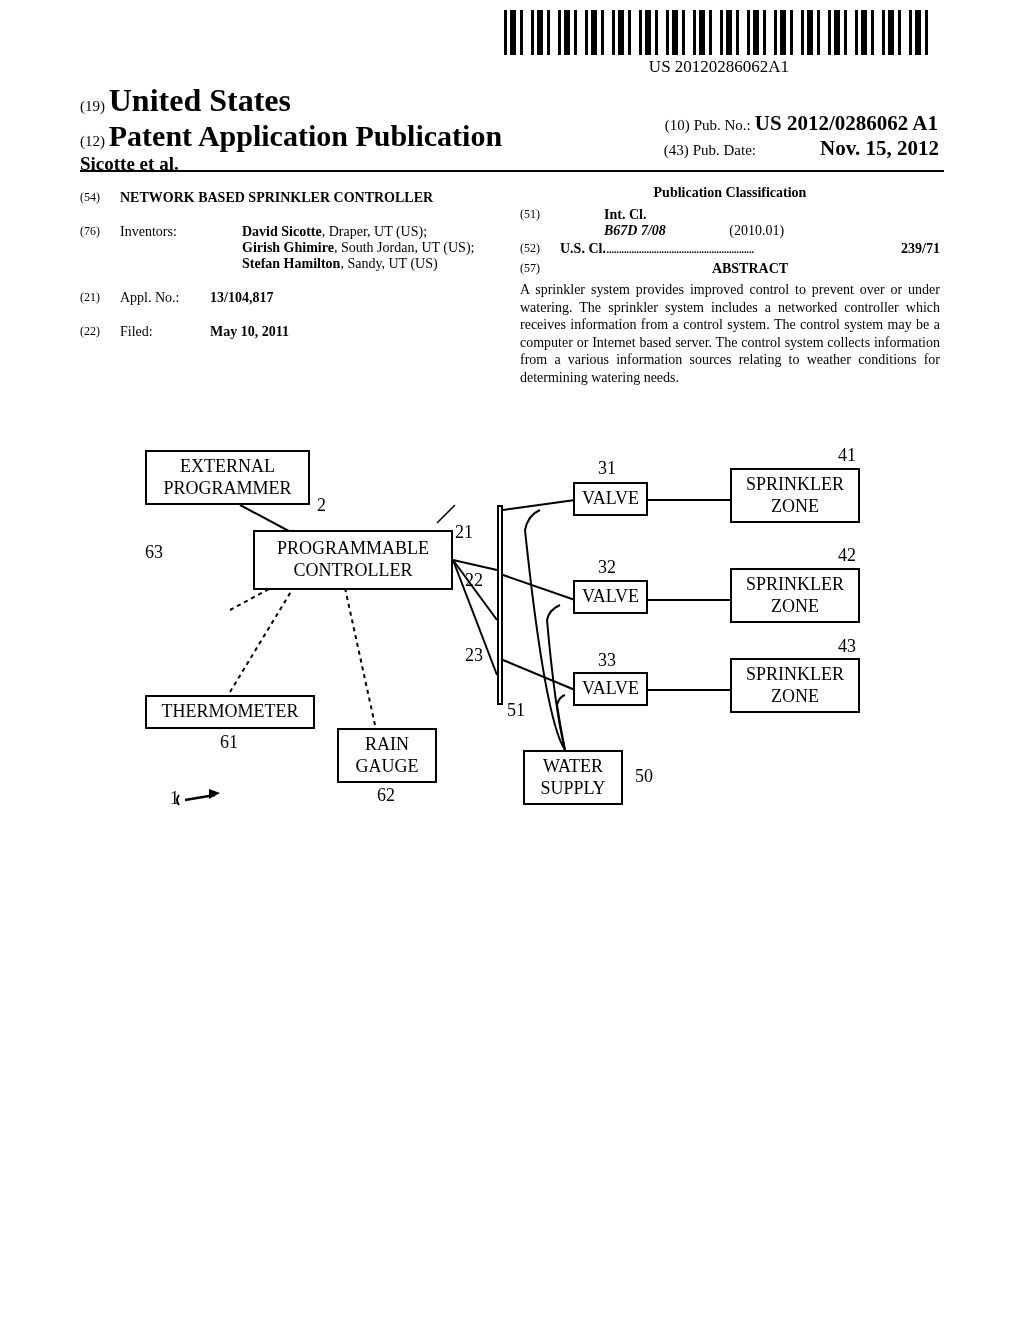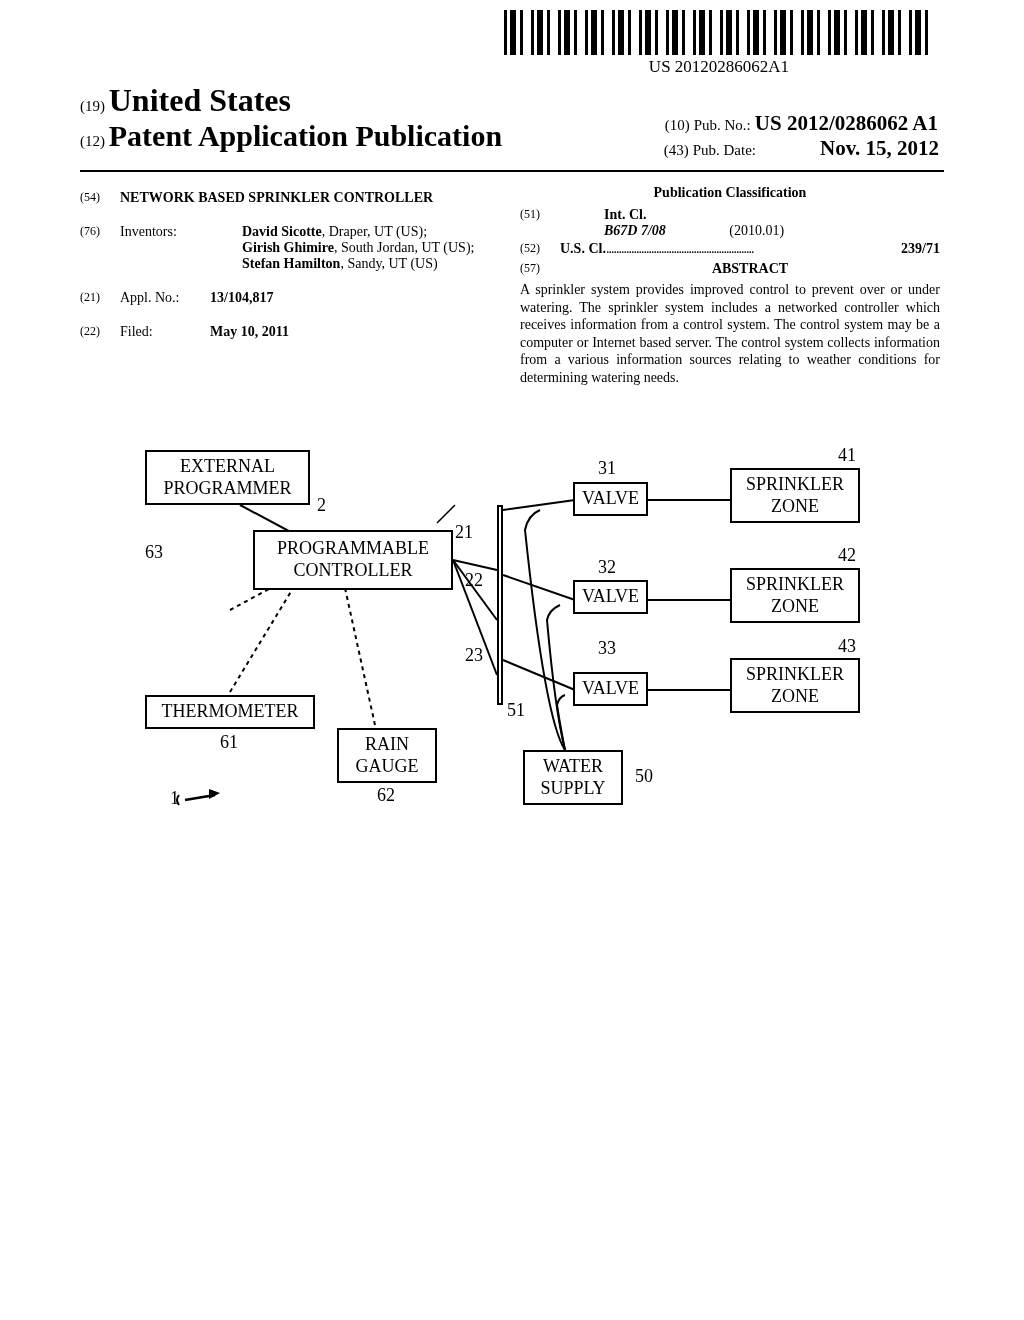--- a/index.html
+++ b/index.html
@@ -179,20 +179,21 @@
 
 <div class="header">
   <div class="country-line">
     <span>(19)</span>
     <span class="country-name">United States</span>
   </div>
   <div class="pub-type-line">
     <span>(12)</span>
     <span class="pub-type">Patent Application Publication</span>
   </div>
+  <div class="authors">Sicotte et al.</div>
 </div>
 
 <div class="header-right">
   <div>
     <span class="pub-num-line">(10)</span>
     <span class="pub-num-line">Pub. No.:</span>
     <span class="pub-num">US 2012/0286062 A1</span>
   </div>
   <div>
     <span class="pub-date-line">(43)</span>
@@ -331,21 +332,21 @@
     <div style="position: absolute; left:0; top:0; width: 6px; height: 200px; border-left: 2px solid black; border-right: 2px solid black; border-top: 2px solid black; border-bottom: 2px solid black;"></div>
   </div>
 
   <div class="label" style="top: 45px; left: 172px;">2</div>
   <div class="label" style="top: 92px; left: 0px;">63</div>
   <div class="label" style="top: 72px; left: 310px;">21</div>
   <div class="label" style="top: 120px; left: 320px;">22</div>
   <div class="label" style="top: 195px; left: 320px;">23</div>
   <div class="label" style="top: 8px; left: 453px;">31</div>
   <div class="label" style="top: 107px; left: 453px;">32</div>
-  <div class="label" style="top: 188px; left: 453px;">33</div>
+  <div class="label" style="top: 200px; left: 453px;">33</div>
   <div class="label" style="top: -5px; left: 693px;">41</div>
   <div class="label" style="top: 95px; left: 693px;">42</div>
   <div class="label" style="top: 186px; left: 693px;">43</div>
   <div class="label" style="top: 316px; left: 490px;">50</div>
   <div class="label" style="top: 250px; left: 362px;">51</div>
   <div class="label" style="top: 282px; left: 75px;">61</div>
   <div class="label" style="top: 335px; left: 232px;">62</div>
   <div class="label" style="top: 338px; left: 25px;">1</div>
 </div>
 

